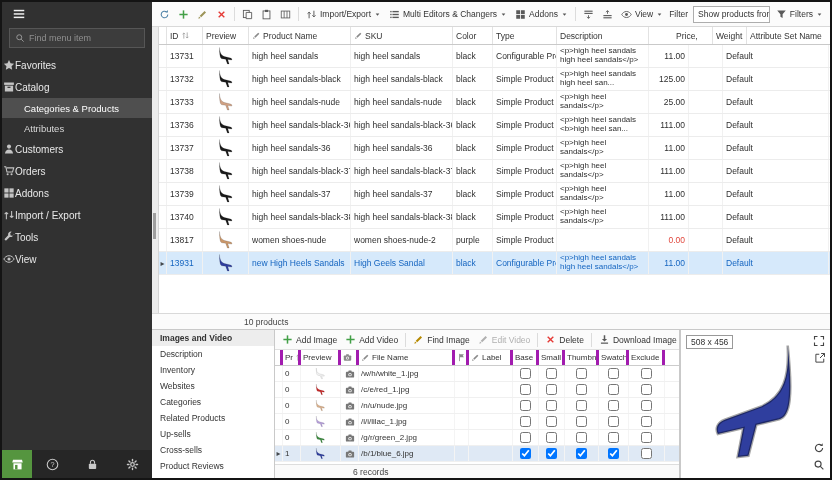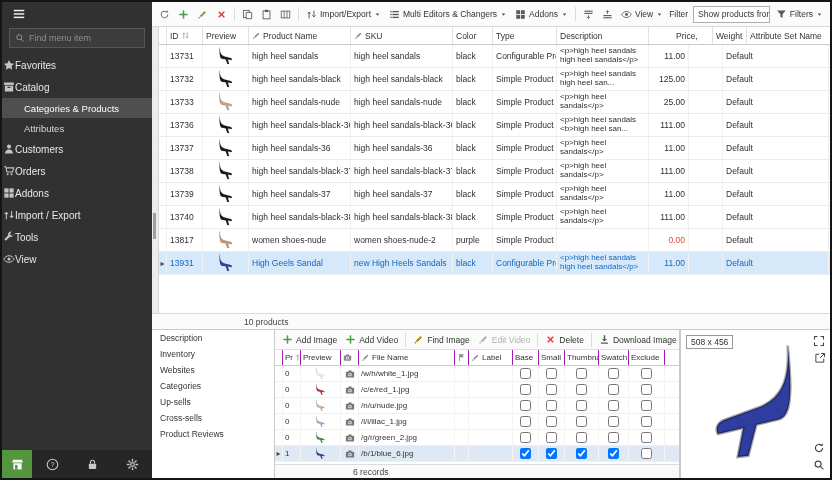--- a/index.html
+++ b/index.html
@@ -59,21 +59,21 @@
   .grid-status{height:16px;flex-shrink:0;border-top:1px solid #d9d9d9;background:#fbfbfb;display:flex;align-items:center;font-size:8.5px;color:#444;padding-left:92px;}
   
   .detail{flex:1;min-height:0;display:flex;border-top:1px solid #c9c9c9;}
   .tabs{width:123px;flex-shrink:0;border-right:1px solid #c9c9c9;background:#fff;display:flex;flex-direction:column;overflow:hidden;}
   .tab{height:16px;flex-shrink:0;display:flex;align-items:center;padding-left:8px;font-size:8.5px;color:#333;cursor:pointer;white-space:nowrap;}
   .tab.sel{font-weight:bold;background:#ededed;}
   .images-panel{flex:1;min-width:0;display:flex;flex-direction:column;border-right:1px solid #c9c9c9;overflow:hidden;}
   .dtb{height:20px;flex-shrink:0;display:flex;align-items:center;gap:2px;padding:0 4px;background:#fbfbfb;border-bottom:1px solid #e0e0e0;font-size:8.5px;white-space:nowrap;overflow:hidden;}
   .dtb-btn{display:flex;align-items:center;gap:3px;padding:1px 3px;cursor:pointer;color:#5a5a5a;}
   .img-header{display:flex;height:16px;flex-shrink:0;border-bottom:1px solid #ccc;background:#fff;}
-  .ih{display:flex;align-items:center;gap:2px;padding:0 2px;border-right:1px solid #a21caf;font-size:8px;color:#333;flex-shrink:0;overflow:hidden;white-space:nowrap;cursor:pointer;}
+  .ih{display:flex;align-items:center;gap:2px;padding:0 2px;border-right:3px solid #a21caf;font-size:8px;color:#333;flex-shrink:0;overflow:hidden;white-space:nowrap;cursor:pointer;}
   .img-body{flex:1;overflow:hidden;background:#fff;}
   .irow{display:flex;height:16px;border-bottom:1px solid #f0f0f0;background:#fff;cursor:pointer;}
   .irow.sel{background:#dfe9f5;}
   .icell{flex-shrink:0;display:flex;align-items:center;padding:0 2px;border-right:1px solid #f4f4f4;font-size:8px;color:#333;overflow:hidden;white-space:nowrap;height:100%;}
   .icell.ctr{justify-content:center;}
   .icell .ic{width:10px;height:10px;color:#777;}
   .icell input{width:11px;height:11px;margin:0;}
   .img-status{height:14px;flex-shrink:0;border-top:1px solid #ddd;background:#fafafa;display:flex;align-items:center;font-size:8.5px;color:#444;padding-left:78px;}
   .preview-panel{width:150px;flex-shrink:0;position:relative;background:#fff;border-left:1px solid #c9c9c9;overflow:hidden;}
   .size-badge{position:absolute;top:5px;left:5px;border:1px solid #999;background:#fff;font-size:8.5px;color:#333;padding:1px 4px;z-index:2;}
@@ -546,50 +546,56 @@
             <div class="grow sel">
               <div class="gc marker" style="width: 8px;">
                 <span class="mk">▸</span>
               </div>
               <div class="gc" style="width: 36px;">13931</div>
               <div class="gc ctr" style="width: 46px;">
                 <svg width="20" height="20" viewBox="0 0 40 40">
                   <path d="M7 3 C7.5 13 10 18.5 17 21 L29 24 C31.6 24.7 32.2 26.6 31.6 28.2 L23.5 27.2 L26.2 36 L22.8 36 L19.3 26.6 L12 25.6 C8.5 25 7 19 7 3 Z" fill="#2f3e9e" stroke="rgba(0,0,0,0.35)" stroke-width="0.8"></path>
                 </svg>
               </div>
+              <div class="gc" style="width: 102px;">new High Heels Sandals</div>
               <div class="gc" style="width: 102px;">High Geels Sandal</div>
-              <div class="gc" style="width: 102px;">new High Heels Sandals</div>
               <div class="gc" style="width: 40px;">black</div>
               <div class="gc" style="width: 64px;">Configurable Product</div>
               <div class="gc desc" style="width: 92px;">&lt;p&gt;high heel sandals high heel sandals&lt;/p&gt; ...</div>
               <div class="gc price" style="width: 40px;">11.00</div>
               <div class="gc" style="width: 34px;"></div>
               <div class="gc" style="width: 106px;">Default</div>
             </div>
           </div>
       </div>
     </div>
 
     <div class="grid-status">
       <span>10 products</span>
     </div>
 
     <div class="detail">
       <div id="detail-tabs" class="tabs">
+          <div class="tab sel">
+            <span>Images and Video</span>
+          </div>
           <div class="tab">
             <span>Description</span>
           </div>
           <div class="tab">
             <span>Inventory</span>
           </div>
           <div class="tab">
             <span>Websites</span>
           </div>
           <div class="tab">
             <span>Categories</span>
+          </div>
+          <div class="tab">
+            <span>Related Products</span>
           </div>
           <div class="tab">
             <span>Up-sells</span>
           </div>
           <div class="tab">
             <span>Cross-sells</span>
           </div>
           <div class="tab">
             <span>Product Reviews</span>
           </div>

